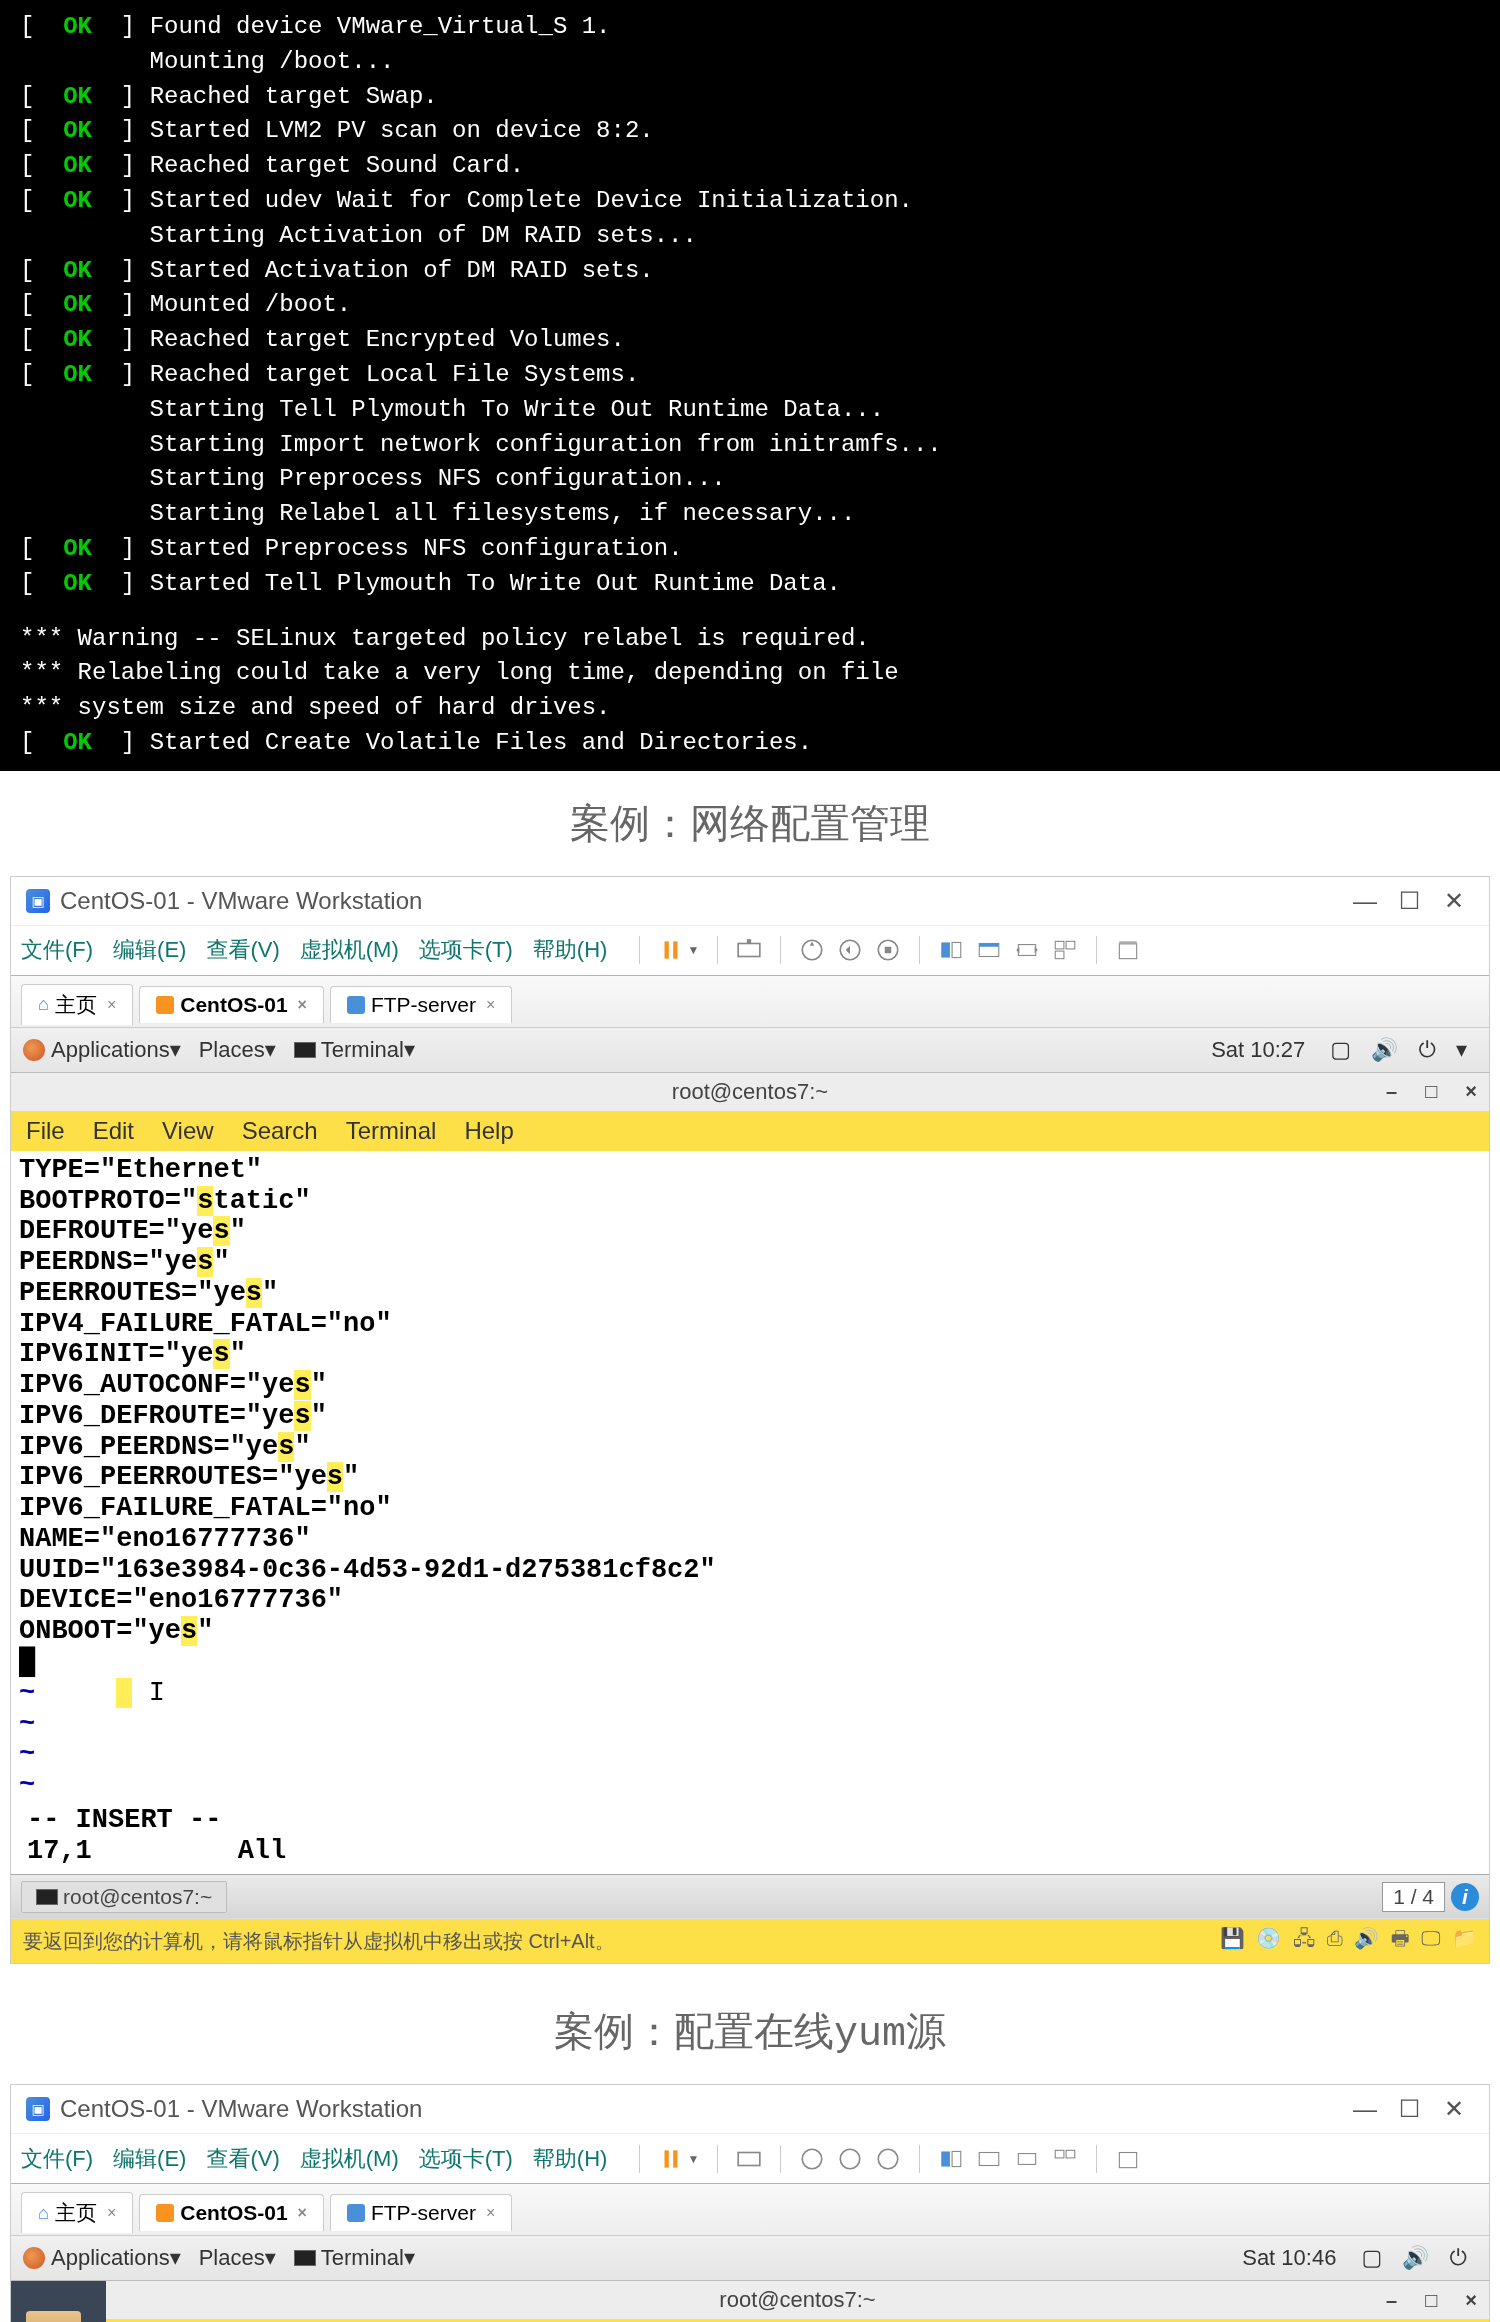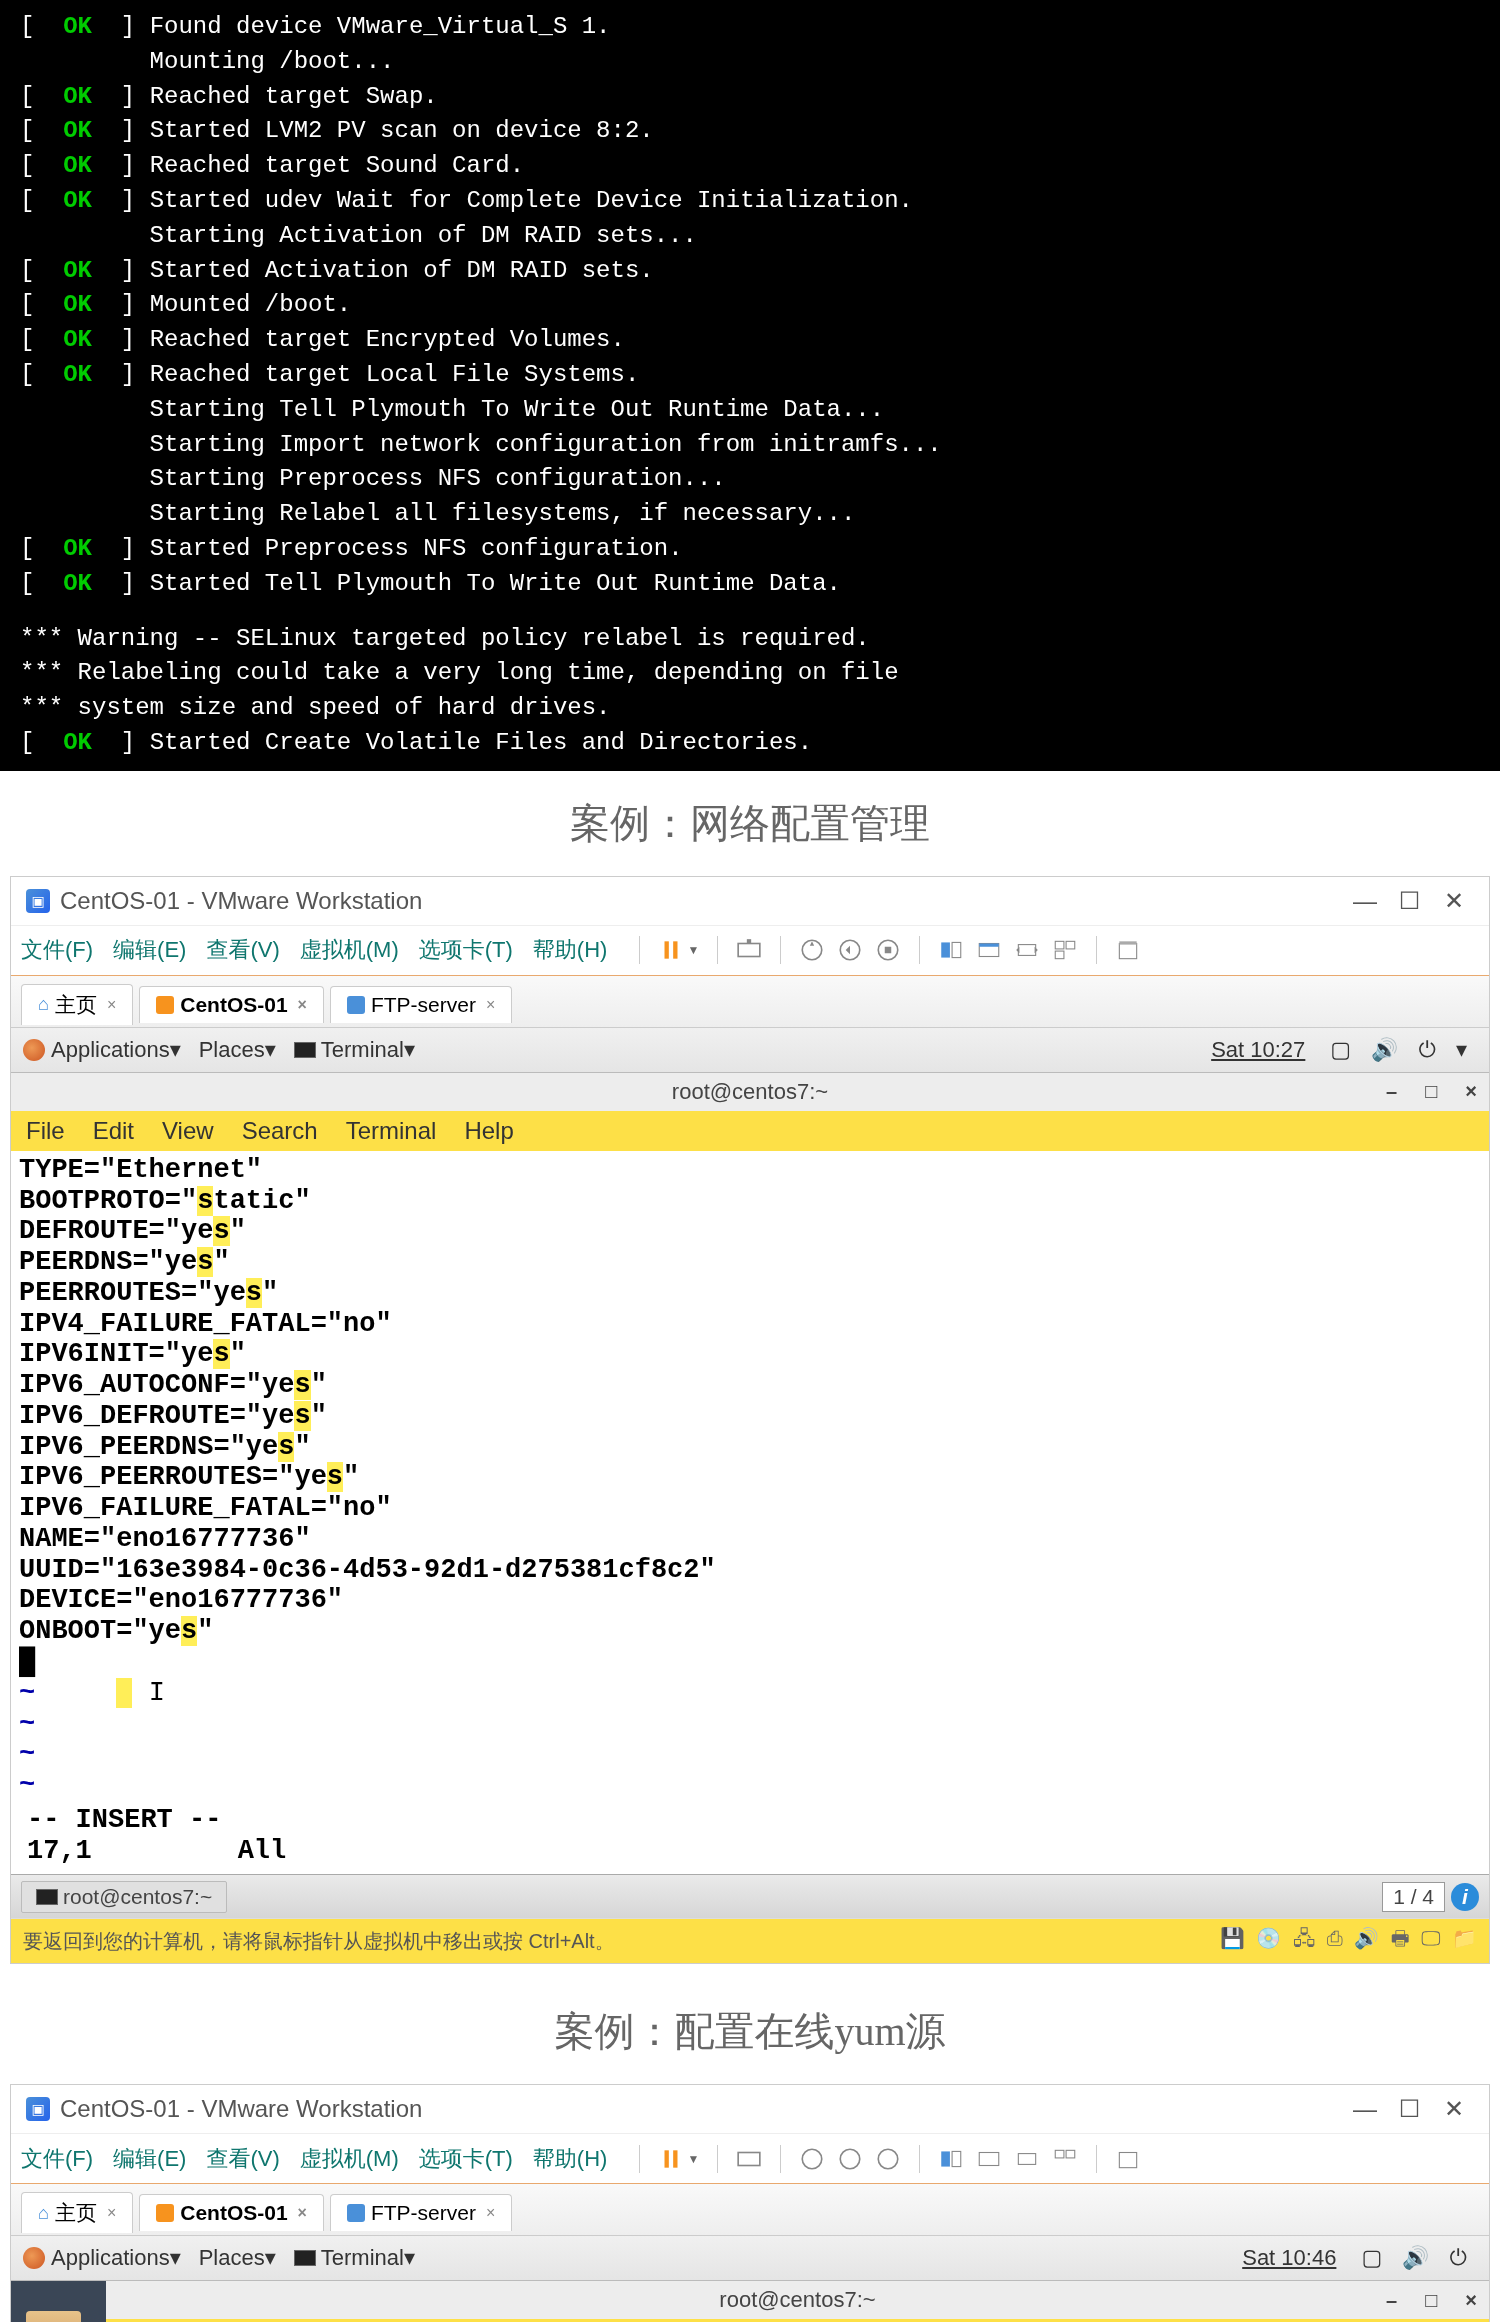--- a/index.html
+++ b/index.html
@@ -4,21 +4,21 @@
 <style>
   * { margin: 0; padding: 0; box-sizing: border-box; }
   body { font-family: Arial, sans-serif; background: #fff; width: 1500px; }
   
   
   .boot-screen { background: #000; color: #ccc; font-family: 'Courier New', monospace; font-size: 24px; padding: 10px 0; line-height: 1.45; width: 1500px; }
   .boot-line { white-space: pre; padding-left: 4px; margin-left: 16px; }
   .ok { color: #0c0; font-weight: bold; }
   .white { color: #fff; }
   
-  .caption { text-align: center; font-size: 40px; color: #666; padding: 25px 0; font-family: Liberation Serif, serif; }
+  .caption { text-align: center; font-size: 40px; color: #666; padding: 25px 0; font-family: Liberation Mono, monospace; }
   
   
   .vmware-window { width: 1480px; margin: 0 auto 15px; background: #fff; border: 1px solid #ccc; }
   .titlebar { display: flex; align-items: center; padding: 10px 15px; background: #fff; border-bottom: 1px solid #eee; }
   .vmware-icon { width: 24px; height: 24px; background: linear-gradient(135deg, #4a90d9, #2563eb); border-radius: 4px; margin-right: 10px; display: inline-flex; align-items: center; justify-content: center; color: white; font-size: 14px; }
   .titlebar-text { flex: 1; font-size: 24px; color: #555; }
   .titlebar-controls span { display: inline-block; width: 40px; text-align: center; font-size: 24px; color: #555; cursor: pointer; }
   
   .menubar { display: flex; align-items: center; padding: 6px 10px; border-bottom: 1px solid #e9a96e; background: #fff; height: 50px; }
   .menu-item { margin-right: 20px; font-size: 22px; color: #0f766e; cursor: pointer; font-family: "Microsoft YaHei", sans-serif; }
@@ -32,21 +32,21 @@
   .tab .close-x { margin-left: 10px; color: #888; font-size: 16px; }
   .tab-home-icon { color: #4a90d9; margin-right: 6px; font-size: 18px; }
   .tab-centos-icon { width: 18px; height: 18px; background: #f7931e; border-radius: 3px; margin-right: 6px; display: inline-block; }
   .tab-ftp-icon { width: 18px; height: 18px; background: #4a90d9; border-radius: 3px; margin-right: 6px; display: inline-block; }
   
   
   .gnome-topbar { display: flex; align-items: center; background: linear-gradient(#f0f0f0, #e5e5e5); border-bottom: 1px solid #bbb; padding: 4px 12px; height: 45px; font-size: 22px; color: #333; }
   .gnome-app { display: flex; align-items: center; margin-right: 18px; cursor: pointer; }
   .gnome-icon { width: 22px; height: 22px; background: radial-gradient(circle at 40% 40%, #e95, #c52); border-radius: 50%; margin-right: 6px; }
   .gnome-spacer { flex: 1; }
-  .gnome-time { margin-right: 15px; text-decoration: underline; }
+  .gnome-time { margin-right: 15px; }
   .gnome-right-icon { margin: 0 10px; font-size: 22px; color: #333; cursor: pointer; }
   .terminal-indicator { width: 22px; height: 16px; background: #222; border: 1px solid #666; margin-right: 5px; display: inline-block; }
   
   
   .terminal-outer { background: #f0f0f0; }
   .terminal-titlebar { display: flex; align-items: center; background: #ededed; padding: 6px 15px; font-size: 22px; color: #444; justify-content: center; position: relative; }
   .terminal-titlebar .win-controls { position: absolute; right: 12px; display: flex; }
   .terminal-titlebar .win-controls span { margin-left: 28px; font-size: 20px; cursor: pointer; color: #444; font-weight: bold; }
   .terminal-menubar { display: flex; padding: 6px 15px; font-size: 24px; color: #333; background: #fde047; }
   .terminal-menubar span { margin-right: 28px; cursor: pointer; }

